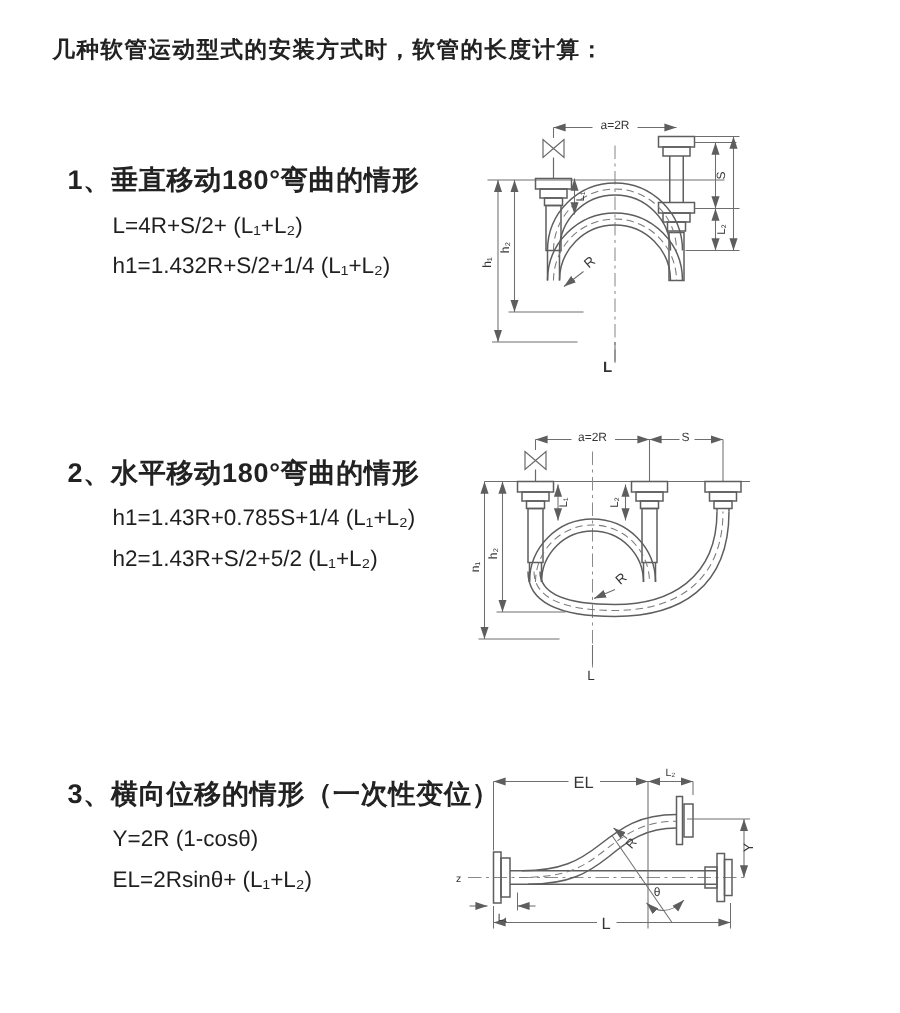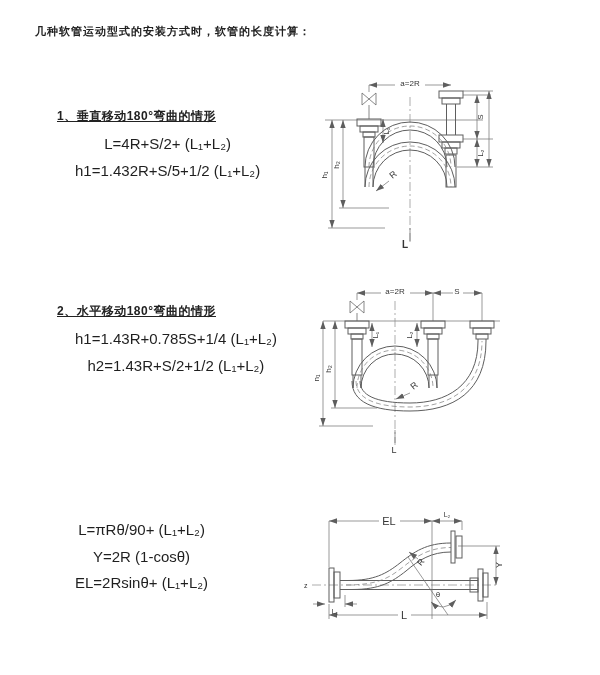--- a/index.html
+++ b/index.html
@@ -1,29 +1,29 @@
 <!DOCTYPE html>
 <html><head>
 <meta charset="utf-8">
 <style>
   html,body{margin:0;padding:0;}
   body{
     width:600px;height:675px;background:#ffffff;position:relative;overflow:hidden;
     font-family:"Liberation Sans","DejaVu Sans",sans-serif;color:#262626;
   }
   .page-title{
-    position:absolute;left:35px;top:24px;font-size:11px;font-weight:700;
+    position:absolute;left:35px;top:24px;font-size:15px;font-weight:700;
     letter-spacing:1px;color:#222;
   }
   .section{position:absolute;left:45px;}
   #section-1{top:108px;}
   #section-2{top:303px;}
   #section-3{top:517px;}
-  .sec-heading{font-size:12px;font-weight:700;color:#222;letter-spacing:.5px;margin:0 0 6px 12px;text-decoration:underline;}
-  .formulas{padding-left:30px;text-align:center;}
+  .sec-heading{font-size:18px;font-weight:700;color:#222;letter-spacing:.5px;margin:0 0 6px 0;}
+  .formulas{padding-left:30px;}
   .formula{font-size:15px;line-height:26.5px;color:#1f1f1f;font-weight:400;white-space:nowrap;}
   .diagram{position:absolute;}
   #diagram-1{left:315px;top:75px;}
   #diagram-2{left:315px;top:283px;}
   #diagram-3{left:300px;top:505px;}
   .dwg{stroke:#5e5e5e;stroke-width:1;fill:none;}
   .dwg2{stroke:#6a6a6a;stroke-width:.8;fill:none;}
   .dim{stroke:#6e6e6e;stroke-width:.7;fill:none;}
   .cl{stroke:#8a8a8a;stroke-width:.7;fill:none;stroke-dasharray:9 3 2 3;}
   .dsh{stroke:#7a7a7a;stroke-width:.7;fill:none;stroke-dasharray:5 3;}
@@ -32,35 +32,35 @@
 </style>
 </head>
 <body>
 
 <div class="page-title">几种软管运动型式的安装方式时，软管的长度计算：</div>
 
 <div class="section" id="section-1">
   <div class="sec-heading">1、垂直移动180°弯曲的情形</div>
   <div class="formulas">
     <div class="formula">L=4R+S/2+ (L₁+L₂)</div>
-    <div class="formula">h1=1.432R+S/5+1/2 (L₁+L₂)</div>
+    <div class="formula">h1=1.432R+S/2+1/4 (L₁+L₂)</div>
   </div>
 </div>
 
 <div class="section" id="section-2">
   <div class="sec-heading">2、水平移动180°弯曲的情形</div>
   <div class="formulas">
     <div class="formula">h1=1.43R+0.785S+1/4 (L₁+L₂)</div>
-    <div class="formula">h2=1.43R+S/2+1/2 (L₁+L₂)</div>
+    <div class="formula">h2=1.43R+S/2+5/2 (L₁+L₂)</div>
   </div>
 </div>
 
 <div class="section" id="section-3">
+  <div class="sec-heading">3、横向位移的情形（一次性变位）</div>
   <div class="formulas">
-    <div class="formula">L=πRθ/90+ (L₁+L₂)</div>
     <div class="formula">Y=2R (1-cosθ)</div>
     <div class="formula">EL=2Rsinθ+ (L₁+L₂)</div>
   </div>
 </div>
 
 <svg class="diagram" id="diagram-1" width="285" height="190" viewBox="0 0 285 190">
   <defs>
     <marker id="ar1" viewBox="0 0 10 6" markerWidth="9" markerHeight="6" refX="9" refY="3" orient="auto-start-reverse" markerUnits="userSpaceOnUse">
       <path d="M0,0 L9,3 L0,6 Z" fill="#5e5e5e"></path>
     </marker>

